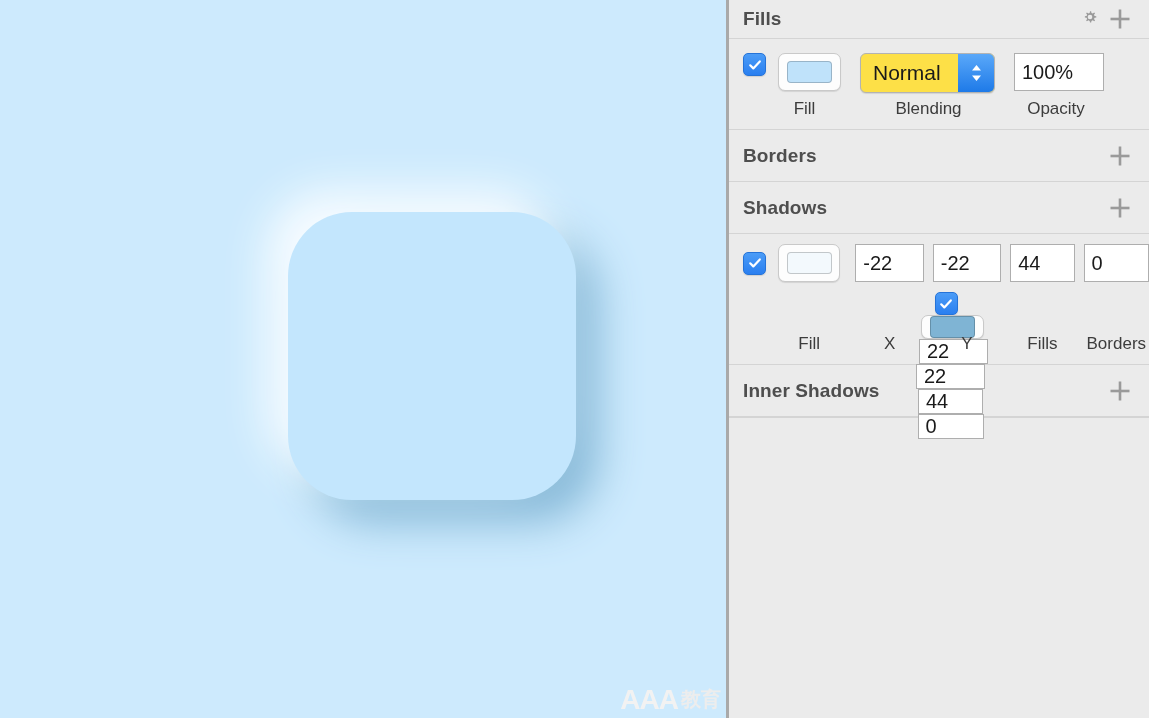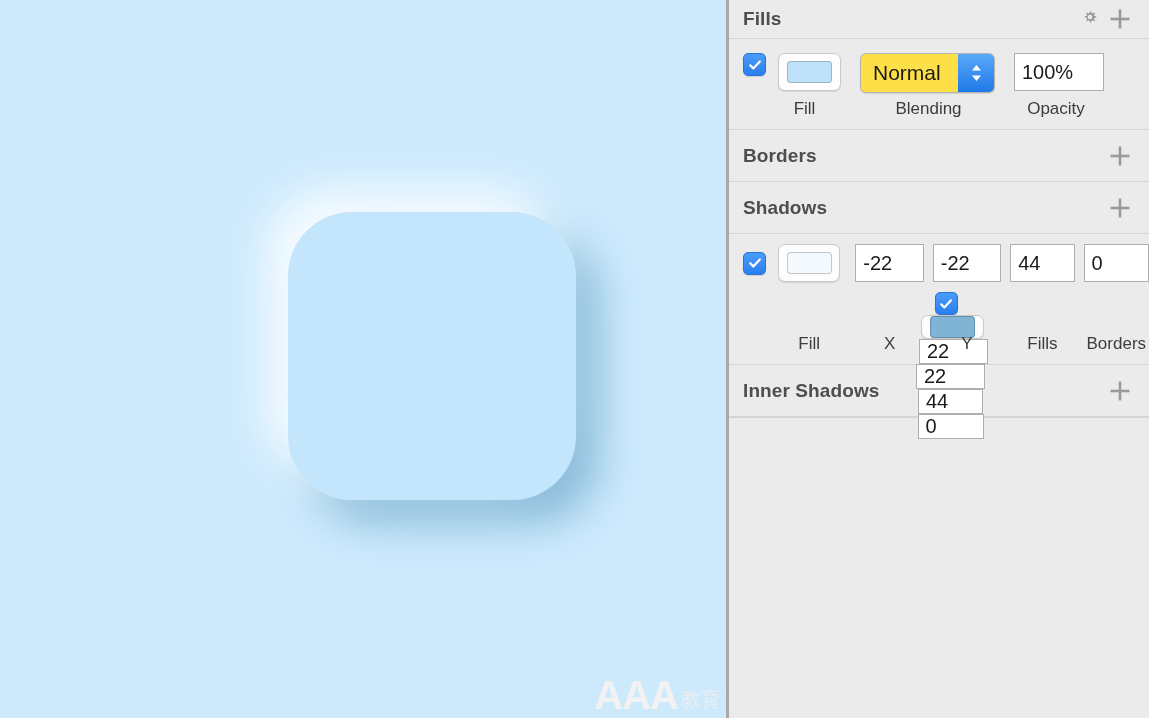--- a/index.html
+++ b/index.html
@@ -57,30 +57,30 @@
     right: 8px;
     bottom: 4px;
     display: flex;
     align-items: flex-end;
     gap: 3px;
     user-select: none;
     pointer-events: none;
   }
   #watermark .wm-aaa {
     font-family: "Liberation Sans", sans-serif;
-    font-size: 40px;
+    font-size: 28px;
     font-weight: 700;
     letter-spacing: -1px;
     color: #f2f2f2;
     line-height: 0.95;
   }
   #watermark .wm-cn {
     font-family: "DejaVu Sans", sans-serif;
     font-size: 20px;
-    font-weight: 400;
+    font-weight: 700;
     color: #ededed;
     line-height: 1.5;
   }
 
   
   #inspector {
     width: 420px;
     height: 718px;
     background: #ebebeb;
     flex: 0 0 420px;

